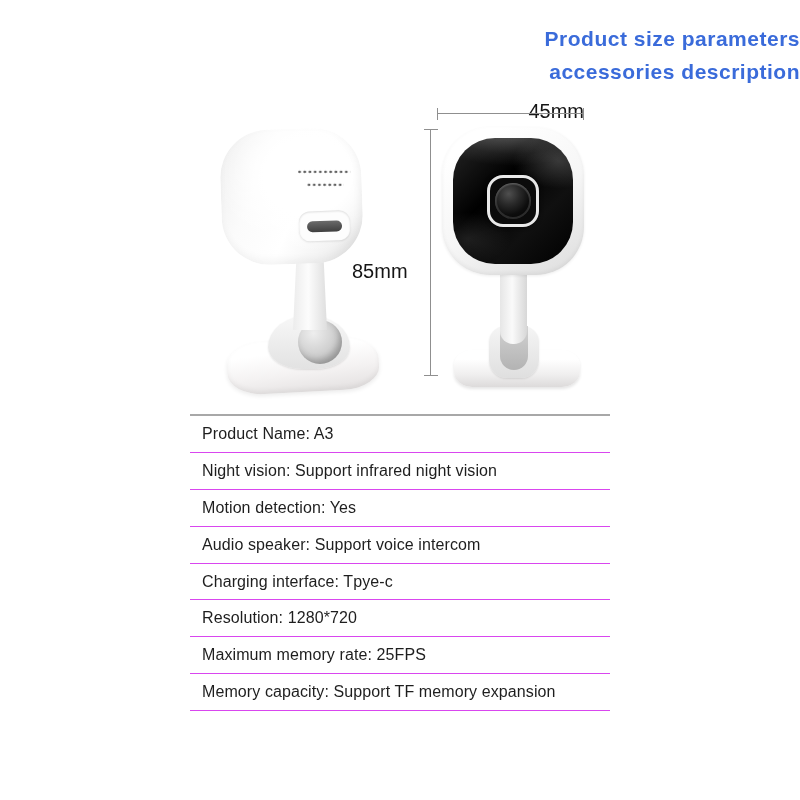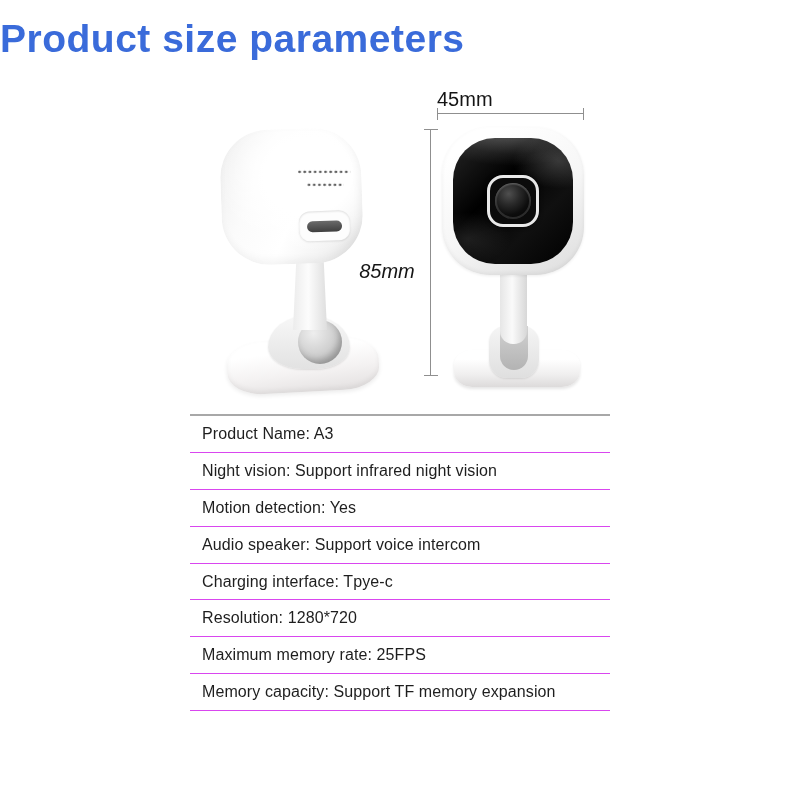--- a/index.html
+++ b/index.html
@@ -13,24 +13,24 @@
     background: #ffffff;
     overflow: hidden;
   }
 
   
   .title {
     position: absolute;
     top: 22px;
     left: 0;
     width: 100%;
-    text-align: left;
+    text-align: right;
     color: #3a6bda;
     font-weight: bold;
-    font-size: 39px;
+    font-size: 21px;
     line-height: 33px;
     letter-spacing: 0.5px;
   }
 
   
   .stage { position: absolute; top: 0; left: 0; width: 800px; height: 410px; }
 
   
   .cb-body {
     position: absolute; left: 221px; top: 129px; width: 141px; height: 135px;
@@ -138,31 +138,31 @@
   .cf-base {
     position: absolute; left: 454px; top: 350px; width: 126px; height: 37px;
     border-radius: 18px / 15px;
     background: linear-gradient(180deg, #ffffff 25%, #f0efef 65%, #dddbdb 100%);
     box-shadow: 0 2px 3px rgba(0,0,0,0.10);
     z-index: 1;
   }
 
   
   .dim-label { color: #151515; font-size: 20px; }
-  .dim-w-label { position: absolute; left: 437px; top: 88px; width: 147px; text-align: left; }
+  .dim-w-label { position: absolute; left: 437px; top: 100px; width: 147px; text-align: right; }
   .dim-w-line {
     position: absolute; left: 437px; top: 113px; width: 147px; height: 0;
     border-top: 1px solid #8f8f8f;
   }
   .dim-w-line::before, .dim-w-line::after {
     content: ""; position: absolute; top: -6px; width: 1px; height: 12px; background: #8f8f8f;
   }
   .dim-w-line::before { left: 0; }
   .dim-w-line::after { right: 0; }
-  .dim-h-label { position: absolute; left: 352px; top: 260px; width: 70px; text-align: center; font-style: italic; }
+  .dim-h-label { position: absolute; left: 352px; top: 260px; width: 70px; text-align: left; }
   .dim-h-line {
     position: absolute; left: 430px; top: 129px; width: 0; height: 247px;
     border-left: 1px solid #8f8f8f;
   }
   .dim-h-line::before, .dim-h-line::after {
     content: ""; position: absolute; left: -7px; width: 14px; height: 1px; background: #8f8f8f;
   }
   .dim-h-line::before { top: 0; }
   .dim-h-line::after { bottom: 0; }
 
@@ -179,20 +179,21 @@
   }
   .spec-text { color: #1e1e1e; font-size: 16px; letter-spacing: 0.1px; }
 </style>
 </head>
 <body>
 
 <div class="page">
 
   <div class="title">
     <div>Product size parameters</div>
+    <div>accessories description</div>
   </div>
 
   <div class="stage">
 
     <div>
       <div class="cb-base"></div>
       <div class="cb-hinge">
         <div class="cb-ball"></div>
       </div>
       <div class="cb-neck"></div>

